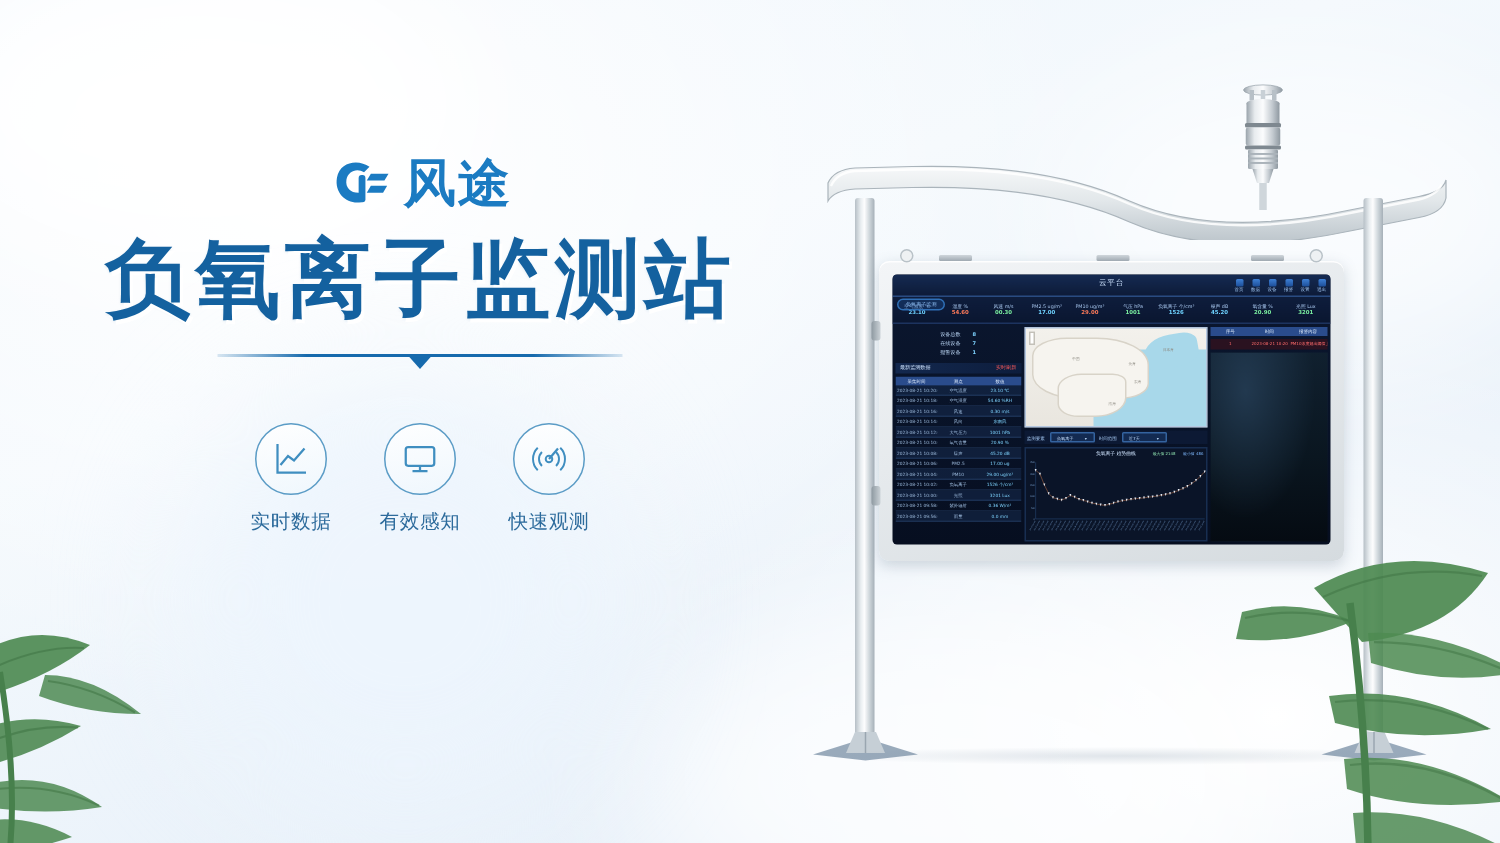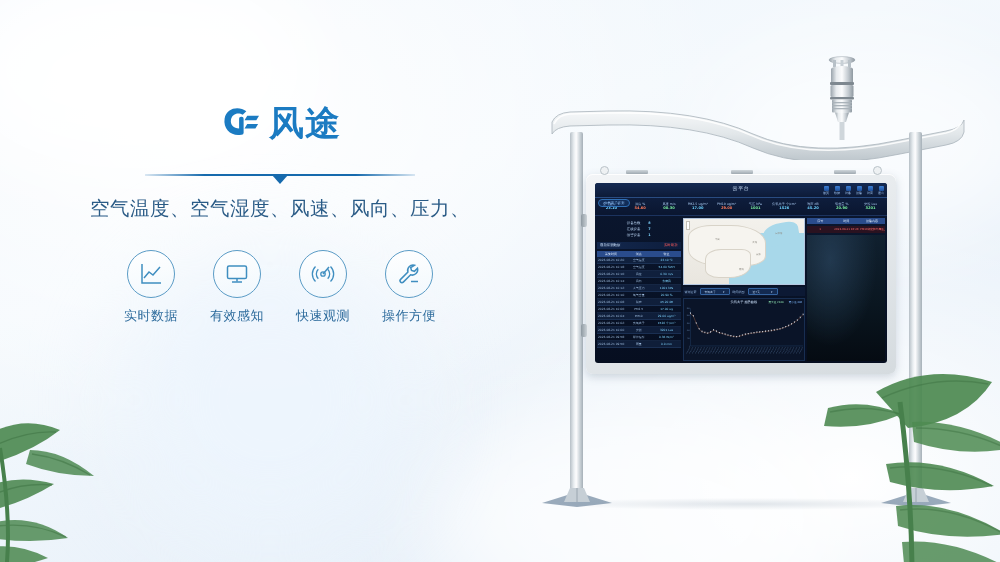--- a/index.html
+++ b/index.html
@@ -229,28 +229,28 @@
     <div class="logo-row">
       <svg class="logo-mark" viewBox="0 0 46 42">
         <path d="M30 8 C22 2, 8 4, 6 16 C4 28, 14 36, 24 34 L24 27 C17 28, 12 24, 13 17.5 C14 11, 21 8.5, 26 12 Z" fill="#1b7bc2"></path>
         <rect x="22" y="14" width="5" height="20" rx="2.2" fill="#1b7bc2"></rect>
         <path d="M31 13 L44 13 L41 18 L28 18 Z" fill="#1b7bc2"></path>
         <path d="M31 22 L43 22 L40 27 L28 27 Z" fill="#1b7bc2"></path>
       </svg>
       <div class="logo-text">风途</div>
     </div>
 
+    <div class="main-title">负氧离子监测站</div>
 
     <div class="divider">
       <div class="line"></div>
       <div class="tri"></div>
     </div>
 
     <div class="subtitle">
-      <div>空气温度、空气湿度、风速、风向、压力、</div>
     </div>
 
     <div class="features">
 
       <div class="feature">
         <div class="feature-circle">
           <svg width="26" height="26" viewBox="0 0 26 26" fill="none" stroke="#3f8ec0" stroke-width="1.5">
             <path d="M4 3 L4 22 L23 22"></path>
             <polyline points="6,17 11,11 15,14 22,6" stroke="#3f8ec0" fill="none"></polyline>
           </svg>
@@ -276,29 +276,20 @@
             <path d="M8.3 17.7 A6.6 6.6 0 0 1 8.3 8.3"></path>
             <path d="M17.7 8.3 A6.6 6.6 0 0 1 17.7 17.7"></path>
             <path d="M5.5 20.5 A10.5 10.5 0 0 1 5.5 5.5"></path>
             <path d="M20.5 5.5 A10.5 10.5 0 0 1 20.5 20.5"></path>
             <path d="M13 13 L19 6" stroke-width="1.5"></path>
           </svg>
         </div>
         <div class="feature-label">快速观测</div>
       </div>
 
-      <div class="feature">
-        <div class="feature-circle">
-          <svg width="26" height="26" viewBox="0 0 26 26" fill="none" stroke="#3f8ec0" stroke-width="1.5">
-            <path d="M18.5 4.2 a5.4 5.4 0 0 0-6.6 6.9 L4.6 18.4 a1.9 1.9 0 0 0 2.7 2.7 l7.3-7.3 a5.4 5.4 0 0 0 6.9-6.6 l-3.1 3.1 -2.9-.8 -.8-2.9 z"></path>
-            <line x1="15" y1="20.5" x2="22" y2="20.5"></line>
-          </svg>
-        </div>
-        <div class="feature-label">操作方便</div>
-      </div>
 
     </div>
   </div>
 
   <div id="kiosk">
 
     <svg class="sensor" viewBox="0 0 48 92">
       <defs>
         <linearGradient id="mtl" x1="0" y1="0" x2="1" y2="0">
           <stop offset="0%" stop-color="#9aa4ac"></stop>

